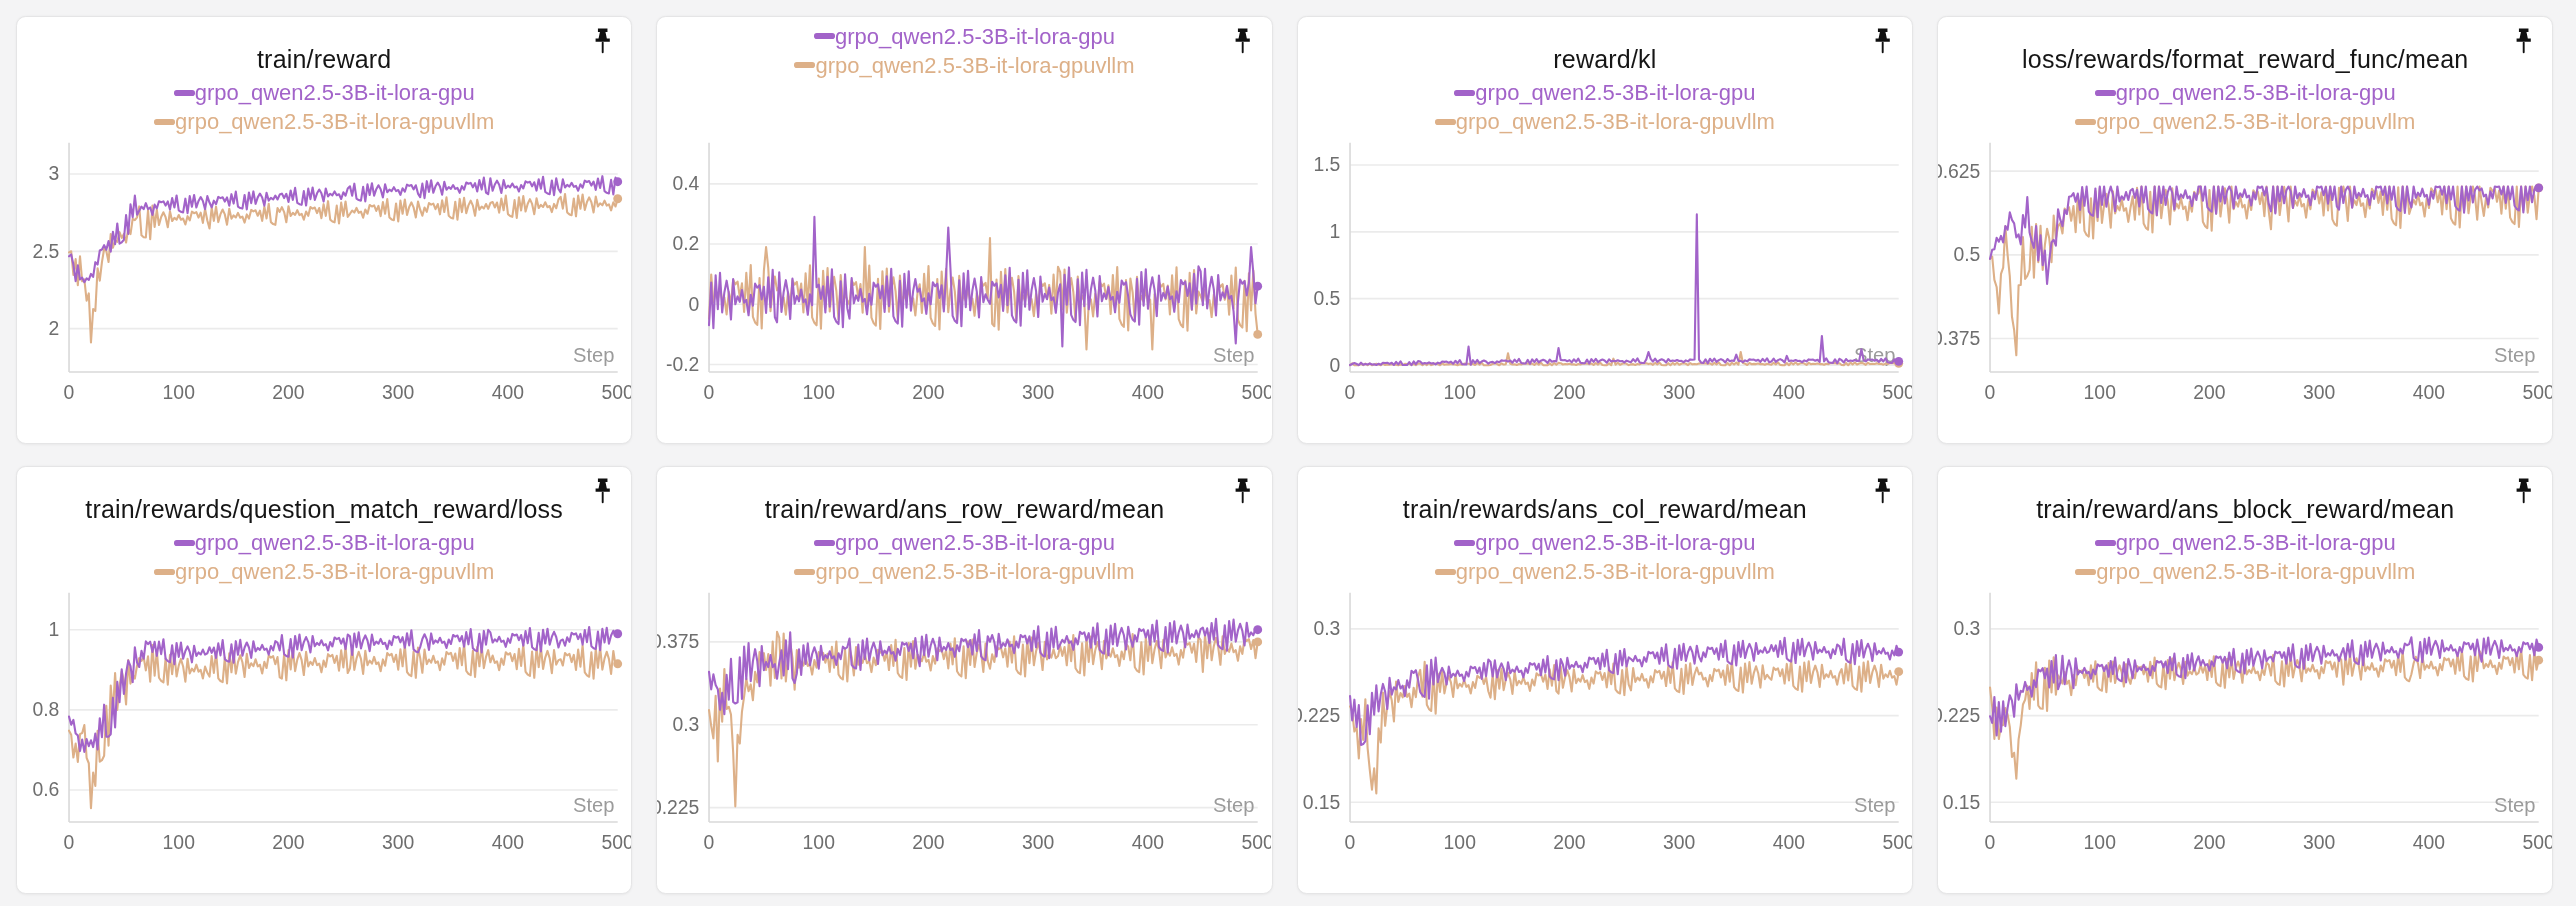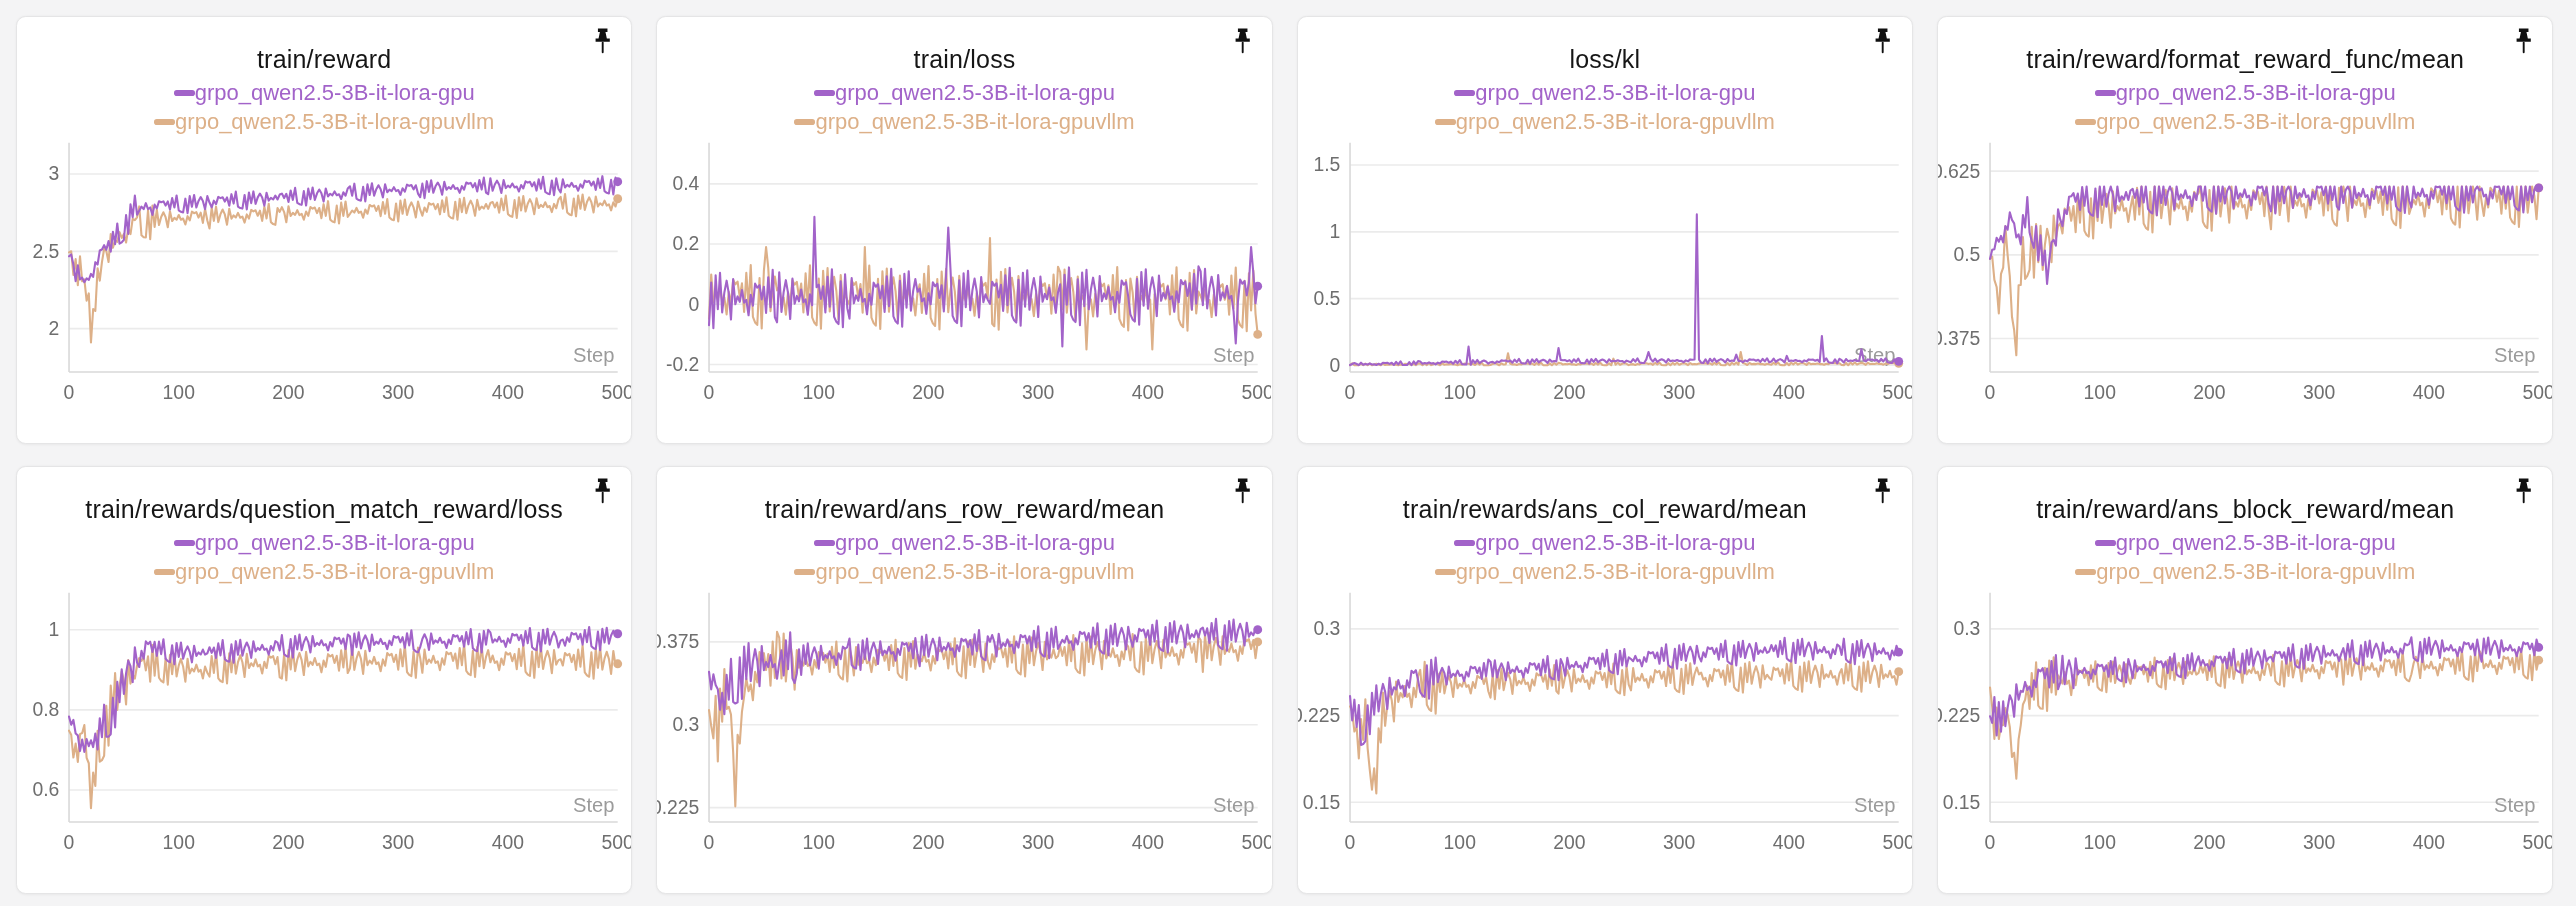--- a/index.html
+++ b/index.html
@@ -87,21 +87,20 @@
         <polyline points="64.0,146.6 66.7,144.3 69.4,156.8 72.2,177.5 74.9,157.7 77.6,175.4 80.3,173.0 83.0,178.7 85.8,174.0 88.5,175.9 91.2,168.4 93.9,172.1 96.6,153.9 99.4,156.8 102.1,139.5 104.8,138.2 107.5,132.8 110.2,138.5 113.0,127.8 115.7,140.8 118.4,116.2 121.1,131.5 123.8,105.9 126.6,130.9 129.3,129.3 132.0,126.1 134.7,95.6 137.4,118.8 140.2,82.2 142.9,98.1 145.6,71.4 148.3,95.1 151.0,90.1 153.8,85.0 156.5,88.1 159.2,80.7 161.9,88.1 164.6,86.1 167.4,95.3 170.1,82.6 172.8,87.3 175.5,78.4 178.2,79.7 181.0,78.5 183.7,83.8 186.4,78.6 189.1,88.7 191.8,74.5 194.6,86.1 197.3,71.2 200.0,89.7 202.7,91.5 205.4,92.2 208.2,75.2 210.9,93.1 213.6,72.0 216.3,85.2 219.0,70.7 221.8,86.1 224.5,78.0 227.2,73.2 229.9,78.0 232.6,88.2 235.4,72.0 238.1,80.0 240.8,86.0 243.5,77.7 246.2,81.9 249.0,73.0 251.7,74.5 254.4,73.4 257.1,78.8 259.8,73.7 262.6,83.9 265.3,69.6 268.0,81.3 270.7,66.4 273.4,85.0 276.2,86.8 278.9,87.5 281.6,70.6 284.3,88.5 287.0,67.5 289.8,80.7 292.5,66.2 295.2,81.6 297.9,73.6 300.6,68.9 303.4,73.7 306.1,83.9 308.8,67.8 311.5,77.6 314.2,74.3 317.0,76.2 319.7,71.4 322.4,76.2 325.1,70.1 327.8,68.9 330.6,74.4 333.3,69.2 336.0,79.3 338.7,65.1 341.4,76.7 344.2,61.8 346.9,80.3 349.6,82.1 352.3,82.8 355.0,65.8 357.8,83.7 360.5,62.7 363.2,75.8 365.9,61.3 368.6,76.7 371.4,68.6 374.1,63.8 376.8,68.6 379.5,78.8 382.2,62.6 385.0,72.4 387.7,69.1 390.4,71.0 393.1,66.2 395.8,71.0 398.6,69.7 401.3,75.6 404.0,67.3 406.7,71.5 409.4,62.6 412.2,59.9 414.9,71.5 417.6,56.6 420.3,75.1 423.0,76.9 425.8,77.6 428.5,60.6 431.2,78.5 433.9,57.5 436.6,70.6 439.4,56.1 442.1,71.5 444.8,63.4 447.5,58.6 450.2,63.4 453.0,73.6 455.7,57.4 458.4,67.2 461.1,63.9 463.8,65.8 466.6,61.0 469.3,65.8 472.0,64.5 474.7,70.5 477.4,62.3 480.2,66.6 482.9,57.8 485.6,59.3 488.3,58.2 491.0,63.7 493.8,58.6 496.5,68.9 499.2,73.4 501.9,56.5 504.6,74.5 507.4,53.5 510.1,66.8 512.8,52.4 515.5,67.8 518.2,59.9 521.0,55.2 523.7,60.1 526.4,70.3 529.1,54.3 531.8,64.1 534.6,60.9 537.3,63.0 540.0,58.3 542.7,63.1 545.4,61.9 548.2,67.9 550.9,59.7 553.6,64.0 556.3,55.2 559.0,56.7 561.8,55.6 564.5,61.1 567.2,56.0 569.9,66.3 572.6,52.1 575.4,63.9 578.1,49.1 580.8,67.7 583.5,69.6 586.2,49.9 589.0,65.4 591.7,57.6 594.4,52.9 597.1,57.9 599.8,68.2 602.6,52.2 605.3,62.1 608.0,59.0 610.7,61.1 613.4,56.4 616.2,61.4 618.9,60.2 621.6,66.3 624.3,58.2 627.0,62.5 629.8,53.7 632.5,55.3 635.2,54.3 637.9,59.9 640.6,54.9 643.4,65.2 646.1,51.1 648.8,62.9 651.5,48.1 654.2,66.8 657.0,68.8 659.7,69.6 662.4,52.7 665.1,70.8 667.8,49.9 670.6,63.2 673.3,67.3 676.0,51.3 678.7,61.3 681.4,58.1 684.2,60.2 686.9,55.6 689.6,60.5 692.3,59.4 695.0,65.4 697.8,57.3 700.5,61.6 703.2,52.9 705.9,54.5 708.6,53.4 711.4,59.0 714.1,54.0 716.8,64.3 719.5,50.2 722.2,62.0 725.0,47.3 727.7,65.9 730.4,67.9 733.1,68.7 735.8,51.9 738.6,69.9 741.3,49.1 744.0,54.2" fill="none" stroke="#a263c9" stroke-width="2.6" stroke-linejoin="round" stroke-linecap="round"></polyline>
         <circle cx="744.0" cy="54.2" r="5.5" fill="#a263c9"></circle>
       </svg>
   </div>
 
   <div class="card">
     <span class="pin"><svg viewBox="0 0 22 30" width="19.4" height="26">
           <path d="M5.5 0.5 h11 v4 h-2.3 l1.6 7.5 h3.4 v4 H2.8 v-4 h3.4 l1.6 -7.5 H5.5 z" fill="#101010"></path>
           <rect x="9.9" y="16" width="2.2" height="13" rx="1.1" fill="#101010"></rect>
         </svg></span>
-    <div class="panel-title">train/loss</div>
     <div class="legend">
       <div class="legend-row">
           <span class="swatch" style="background: rgb(162, 99, 201);"></span>
           <span class="legend-label" style="color: rgb(162, 99, 201);">grpo_qwen2.5-3B-it-lora-gpu</span>
         </div>
       <div class="legend-row">
           <span class="swatch" style="background: rgb(221, 176, 136);"></span>
           <span class="legend-label" style="color: rgb(221, 176, 136);">grpo_qwen2.5-3B-it-lora-gpuvllm</span>
         </div>
     </div>
@@ -128,21 +127,21 @@
         <polyline points="64.0,231.9 66.7,179.0 69.4,235.8 72.2,170.3 74.9,212.2 77.6,167.1 80.3,216.1 83.0,191.4 85.8,176.8 88.5,192.5 91.2,225.0 93.9,174.8 96.6,206.1 99.4,196.3 102.1,203.0 104.8,188.4 107.5,204.1 110.2,200.5 113.0,219.7 115.7,194.2 118.4,207.9 121.1,180.5 123.8,185.5 126.6,182.4 129.3,200.0 132.0,184.3 134.7,216.8 137.4,172.5 140.2,209.7 142.9,163.4 145.6,222.2 148.3,228.4 151.0,166.5 153.8,215.5 156.5,190.8 159.2,176.2 161.9,191.9 164.6,224.4 167.4,174.2 170.1,205.5 172.8,195.7 175.5,202.4 178.2,187.8 181.0,203.5 183.7,199.9 186.4,219.1 189.1,193.6 191.8,207.3 194.6,97.8 197.3,184.9 200.0,181.8 202.7,199.4 205.4,183.7 208.2,216.2 210.9,171.9 213.6,209.1 216.3,162.8 219.0,221.6 221.8,227.8 224.5,230.6 227.2,177.6 229.9,234.4 232.6,169.0 235.4,210.9 238.1,223.8 240.8,173.6 243.5,204.9 246.2,195.1 249.0,201.8 251.7,187.2 254.4,202.9 257.1,199.3 259.8,218.5 262.6,193.0 265.3,206.7 268.0,179.3 270.7,184.3 273.4,181.2 276.2,198.8 278.9,183.1 281.6,215.6 284.3,171.3 287.0,208.5 289.8,162.2 292.5,221.0 295.2,227.2 297.9,230.0 300.6,177.0 303.4,233.8 306.1,168.4 308.8,210.3 311.5,165.2 314.2,214.1 317.0,189.4 319.7,174.9 322.4,190.6 325.1,186.6 327.8,202.3 330.6,198.7 333.3,217.9 336.0,192.4 338.7,206.1 341.4,178.7 344.2,183.7 346.9,180.6 349.6,198.2 352.3,182.5 355.0,215.0 357.8,170.7 360.5,110.9 363.2,161.6 365.9,220.4 368.6,226.6 371.4,229.4 374.1,176.4 376.8,233.2 379.5,167.8 382.2,209.7 385.0,164.6 387.7,213.5 390.4,188.8 393.1,174.3 395.8,190.0 398.6,222.5 401.3,172.3 404.0,203.6 406.7,193.8 409.4,200.4 412.2,205.5 414.9,178.1 417.6,183.1 420.3,180.0 423.0,197.6 425.8,181.9 428.5,214.4 431.2,170.1 433.9,207.3 436.6,161.0 439.4,219.8 442.1,226.0 444.8,228.7 447.5,175.8 450.2,232.6 453.0,167.2 455.7,209.1 458.4,164.0 461.1,212.9 463.8,188.2 466.6,173.7 469.3,189.4 472.0,221.9 474.7,171.7 477.4,203.0 480.2,193.2 482.9,199.8 485.6,185.3 488.3,201.0 491.0,197.4 493.8,216.6 496.5,191.1 499.2,181.3 501.9,258.3 504.6,169.5 507.4,206.7 510.1,160.4 512.8,219.2 515.5,225.4 518.2,228.1 521.0,175.2 523.7,232.0 526.4,166.6 529.1,208.5 531.8,163.4 534.6,212.3 537.3,187.6 540.0,173.1 542.7,188.8 545.4,221.3 548.2,171.1 550.9,202.4 553.6,192.6 556.3,199.2 559.0,184.7 561.8,200.4 564.5,196.8 567.2,216.0 569.9,190.5 572.6,204.2 575.4,176.7 578.1,181.8 580.8,178.7 583.5,196.3 586.2,218.6 589.0,224.8 591.7,227.5 594.4,174.6 597.1,231.4 599.8,166.0 602.6,207.9 605.3,162.8 608.0,211.7 610.7,187.0 613.4,172.5 616.2,188.2 618.9,220.7 621.6,170.5 624.3,201.8 627.0,192.0 629.8,198.6 632.5,184.1 635.2,199.8 637.9,196.2 640.6,215.4 643.4,189.9 646.1,203.6 648.8,176.1 651.5,181.2 654.2,178.0 657.0,195.7 659.7,180.0 662.4,212.5 665.1,168.2 667.8,205.4 670.6,159.1 673.3,165.4 676.0,207.3 678.7,162.2 681.4,211.1 684.2,186.4 686.9,171.9 689.6,187.6 692.3,220.0 695.0,169.9 697.8,201.2 700.5,191.4 703.2,198.0 705.9,183.5 708.6,199.1 711.4,195.6 714.1,214.8 716.8,254.6 719.5,203.0 722.2,175.5 725.0,180.6 727.7,177.4 730.4,195.1 733.1,179.4 735.8,135.1 738.6,167.6 741.3,204.8 744.0,183.7" fill="none" stroke="#a263c9" stroke-width="2.6" stroke-linejoin="round" stroke-linecap="round"></polyline>
         <circle cx="744.0" cy="183.7" r="5.5" fill="#a263c9"></circle>
       </svg>
   </div>
 
   <div class="card">
     <span class="pin"><svg viewBox="0 0 22 30" width="19.4" height="26">
           <path d="M5.5 0.5 h11 v4 h-2.3 l1.6 7.5 h3.4 v4 H2.8 v-4 h3.4 l1.6 -7.5 H5.5 z" fill="#101010"></path>
           <rect x="9.9" y="16" width="2.2" height="13" rx="1.1" fill="#101010"></rect>
         </svg></span>
-    <div class="panel-title">loss/kl</div>
+    <div class="panel-title">reward/kl</div>
     <div class="legend">
       <div class="legend-row">
           <span class="swatch" style="background: rgb(162, 99, 201);"></span>
           <span class="legend-label" style="color: rgb(162, 99, 201);">grpo_qwen2.5-3B-it-lora-gpu</span>
         </div>
       <div class="legend-row">
           <span class="swatch" style="background: rgb(221, 176, 136);"></span>
           <span class="legend-label" style="color: rgb(221, 176, 136);">grpo_qwen2.5-3B-it-lora-gpuvllm</span>
         </div>
     </div>
@@ -169,21 +168,21 @@
         <polyline points="64.0,281.4 66.7,280.1 69.4,278.8 72.2,280.1 74.9,281.4 77.6,278.5 80.3,281.1 83.0,280.2 85.8,280.7 88.5,279.5 91.2,280.7 93.9,280.4 96.6,281.4 99.4,279.8 102.1,280.9 104.8,278.5 107.5,278.9 110.2,278.6 113.0,280.0 115.7,278.6 118.4,281.3 121.1,277.5 123.8,280.6 126.6,276.7 129.3,281.4 132.0,281.4 134.7,281.4 137.4,277.7 140.2,281.4 142.9,276.9 145.6,280.4 148.3,276.5 151.0,277.1 153.8,279.7 156.5,278.9 159.2,279.4 161.9,278.1 164.6,279.4 167.4,279.0 170.1,280.6 172.8,278.4 175.5,279.5 178.2,277.1 181.0,277.5 183.7,277.1 186.4,278.6 189.1,277.2 191.8,279.9 194.6,276.1 197.3,279.2 200.0,275.2 202.7,280.1 205.4,280.6 208.2,280.8 210.9,258.6 213.6,281.0 216.3,275.4 219.0,278.9 221.8,275.1 224.5,279.1 227.2,277.0 229.9,275.7 232.6,277.0 235.4,279.7 238.1,277.9 240.8,277.5 243.5,279.1 246.2,276.9 249.0,278.0 251.7,275.6 254.4,276.0 257.1,275.7 259.8,277.1 262.6,275.7 265.3,278.4 268.0,274.6 270.7,277.7 273.4,273.8 276.2,278.8 278.9,279.3 281.6,279.5 284.3,275.0 287.0,279.8 289.8,274.3 292.5,277.8 295.2,274.0 297.9,278.1 300.6,276.0 303.4,274.8 306.1,276.1 308.8,278.8 311.5,274.6 314.2,277.2 317.0,276.4 319.7,276.9 322.4,260.2 325.1,275.0 327.8,275.5 330.6,275.2 333.3,276.7 336.0,275.3 338.7,278.1 341.4,274.3 344.2,277.4 346.9,273.5 349.6,278.5 352.3,279.0 355.0,279.2 357.8,274.7 360.5,279.5 363.2,274.0 365.9,277.5 368.6,273.7 371.4,277.8 374.1,275.7 376.8,274.5 379.5,275.8 382.2,278.5 385.0,274.3 387.7,276.9 390.4,276.1 393.1,276.7 395.8,275.4 398.6,276.7 401.3,276.4 404.0,278.0 406.7,275.9 409.4,277.0 412.2,277.8 414.9,274.0 417.6,277.1 420.3,273.2 423.0,278.2 425.8,278.7 428.5,278.9 431.2,274.4 433.9,265.2 436.6,273.7 439.4,277.2 442.1,273.4 444.8,277.5 447.5,275.4 450.2,274.2 453.0,275.5 455.7,278.3 458.4,274.0 461.1,276.6 463.8,275.8 466.6,276.4 469.3,275.1 472.0,276.4 474.7,276.1 477.4,277.8 480.2,275.6 482.9,276.8 485.6,274.4 488.3,274.9 491.0,274.6 493.8,94.7 496.5,274.8 499.2,278.5 501.9,278.7 504.6,274.3 507.4,279.1 510.1,273.6 512.8,277.1 515.5,273.3 518.2,277.4 521.0,275.3 523.7,274.1 526.4,275.4 529.1,278.2 531.8,273.9 534.6,276.6 537.3,275.8 540.0,276.3 542.7,268.5 545.4,276.4 548.2,276.1 550.9,277.8 553.6,275.6 556.3,276.8 559.0,274.4 561.8,274.9 564.5,274.6 567.2,276.1 569.9,274.8 572.6,277.5 575.4,273.8 578.1,276.9 580.8,273.0 583.5,278.0 586.2,277.1 589.0,273.3 591.7,277.4 594.4,275.3 597.1,274.1 599.8,275.4 602.6,278.2 605.3,270.1 608.0,276.6 610.7,275.8 613.4,276.3 616.2,275.1 618.9,276.4 621.6,276.1 624.3,277.8 627.0,275.6 629.8,276.8 632.5,274.4 635.2,274.9 637.9,274.6 640.6,276.1 643.4,274.8 646.1,277.5 648.8,245.3 651.5,276.9 654.2,273.0 657.0,278.0 659.7,278.5 662.4,278.7 665.1,274.3 667.8,279.1 670.6,273.6 673.3,275.4 676.0,278.2 678.7,273.9 681.4,276.6 684.2,275.8 686.9,276.3 689.6,275.1 692.3,276.4 695.0,276.1 697.8,261.9 700.5,275.6 703.2,276.8 705.9,274.4 708.6,274.9 711.4,274.6 714.1,276.1 716.8,274.8 719.5,277.5 722.2,273.8 725.0,276.9 727.7,273.0 730.4,278.0 733.1,278.5 735.8,278.7 738.6,274.3 741.3,279.1 744.0,276.8" fill="none" stroke="#a263c9" stroke-width="2.6" stroke-linejoin="round" stroke-linecap="round"></polyline>
         <circle cx="744.0" cy="276.8" r="5.5" fill="#a263c9"></circle>
       </svg>
   </div>
 
   <div class="card">
     <span class="pin"><svg viewBox="0 0 22 30" width="19.4" height="26">
           <path d="M5.5 0.5 h11 v4 h-2.3 l1.6 7.5 h3.4 v4 H2.8 v-4 h3.4 l1.6 -7.5 H5.5 z" fill="#101010"></path>
           <rect x="9.9" y="16" width="2.2" height="13" rx="1.1" fill="#101010"></rect>
         </svg></span>
-    <div class="panel-title">train/reward/format_reward_func/mean</div>
+    <div class="panel-title">loss/rewards/format_reward_func/mean</div>
     <div class="legend">
       <div class="legend-row">
           <span class="swatch" style="background: rgb(162, 99, 201);"></span>
           <span class="legend-label" style="color: rgb(162, 99, 201);">grpo_qwen2.5-3B-it-lora-gpu</span>
         </div>
       <div class="legend-row">
           <span class="swatch" style="background: rgb(221, 176, 136);"></span>
           <span class="legend-label" style="color: rgb(221, 176, 136);">grpo_qwen2.5-3B-it-lora-gpuvllm</span>
         </div>
     </div>

